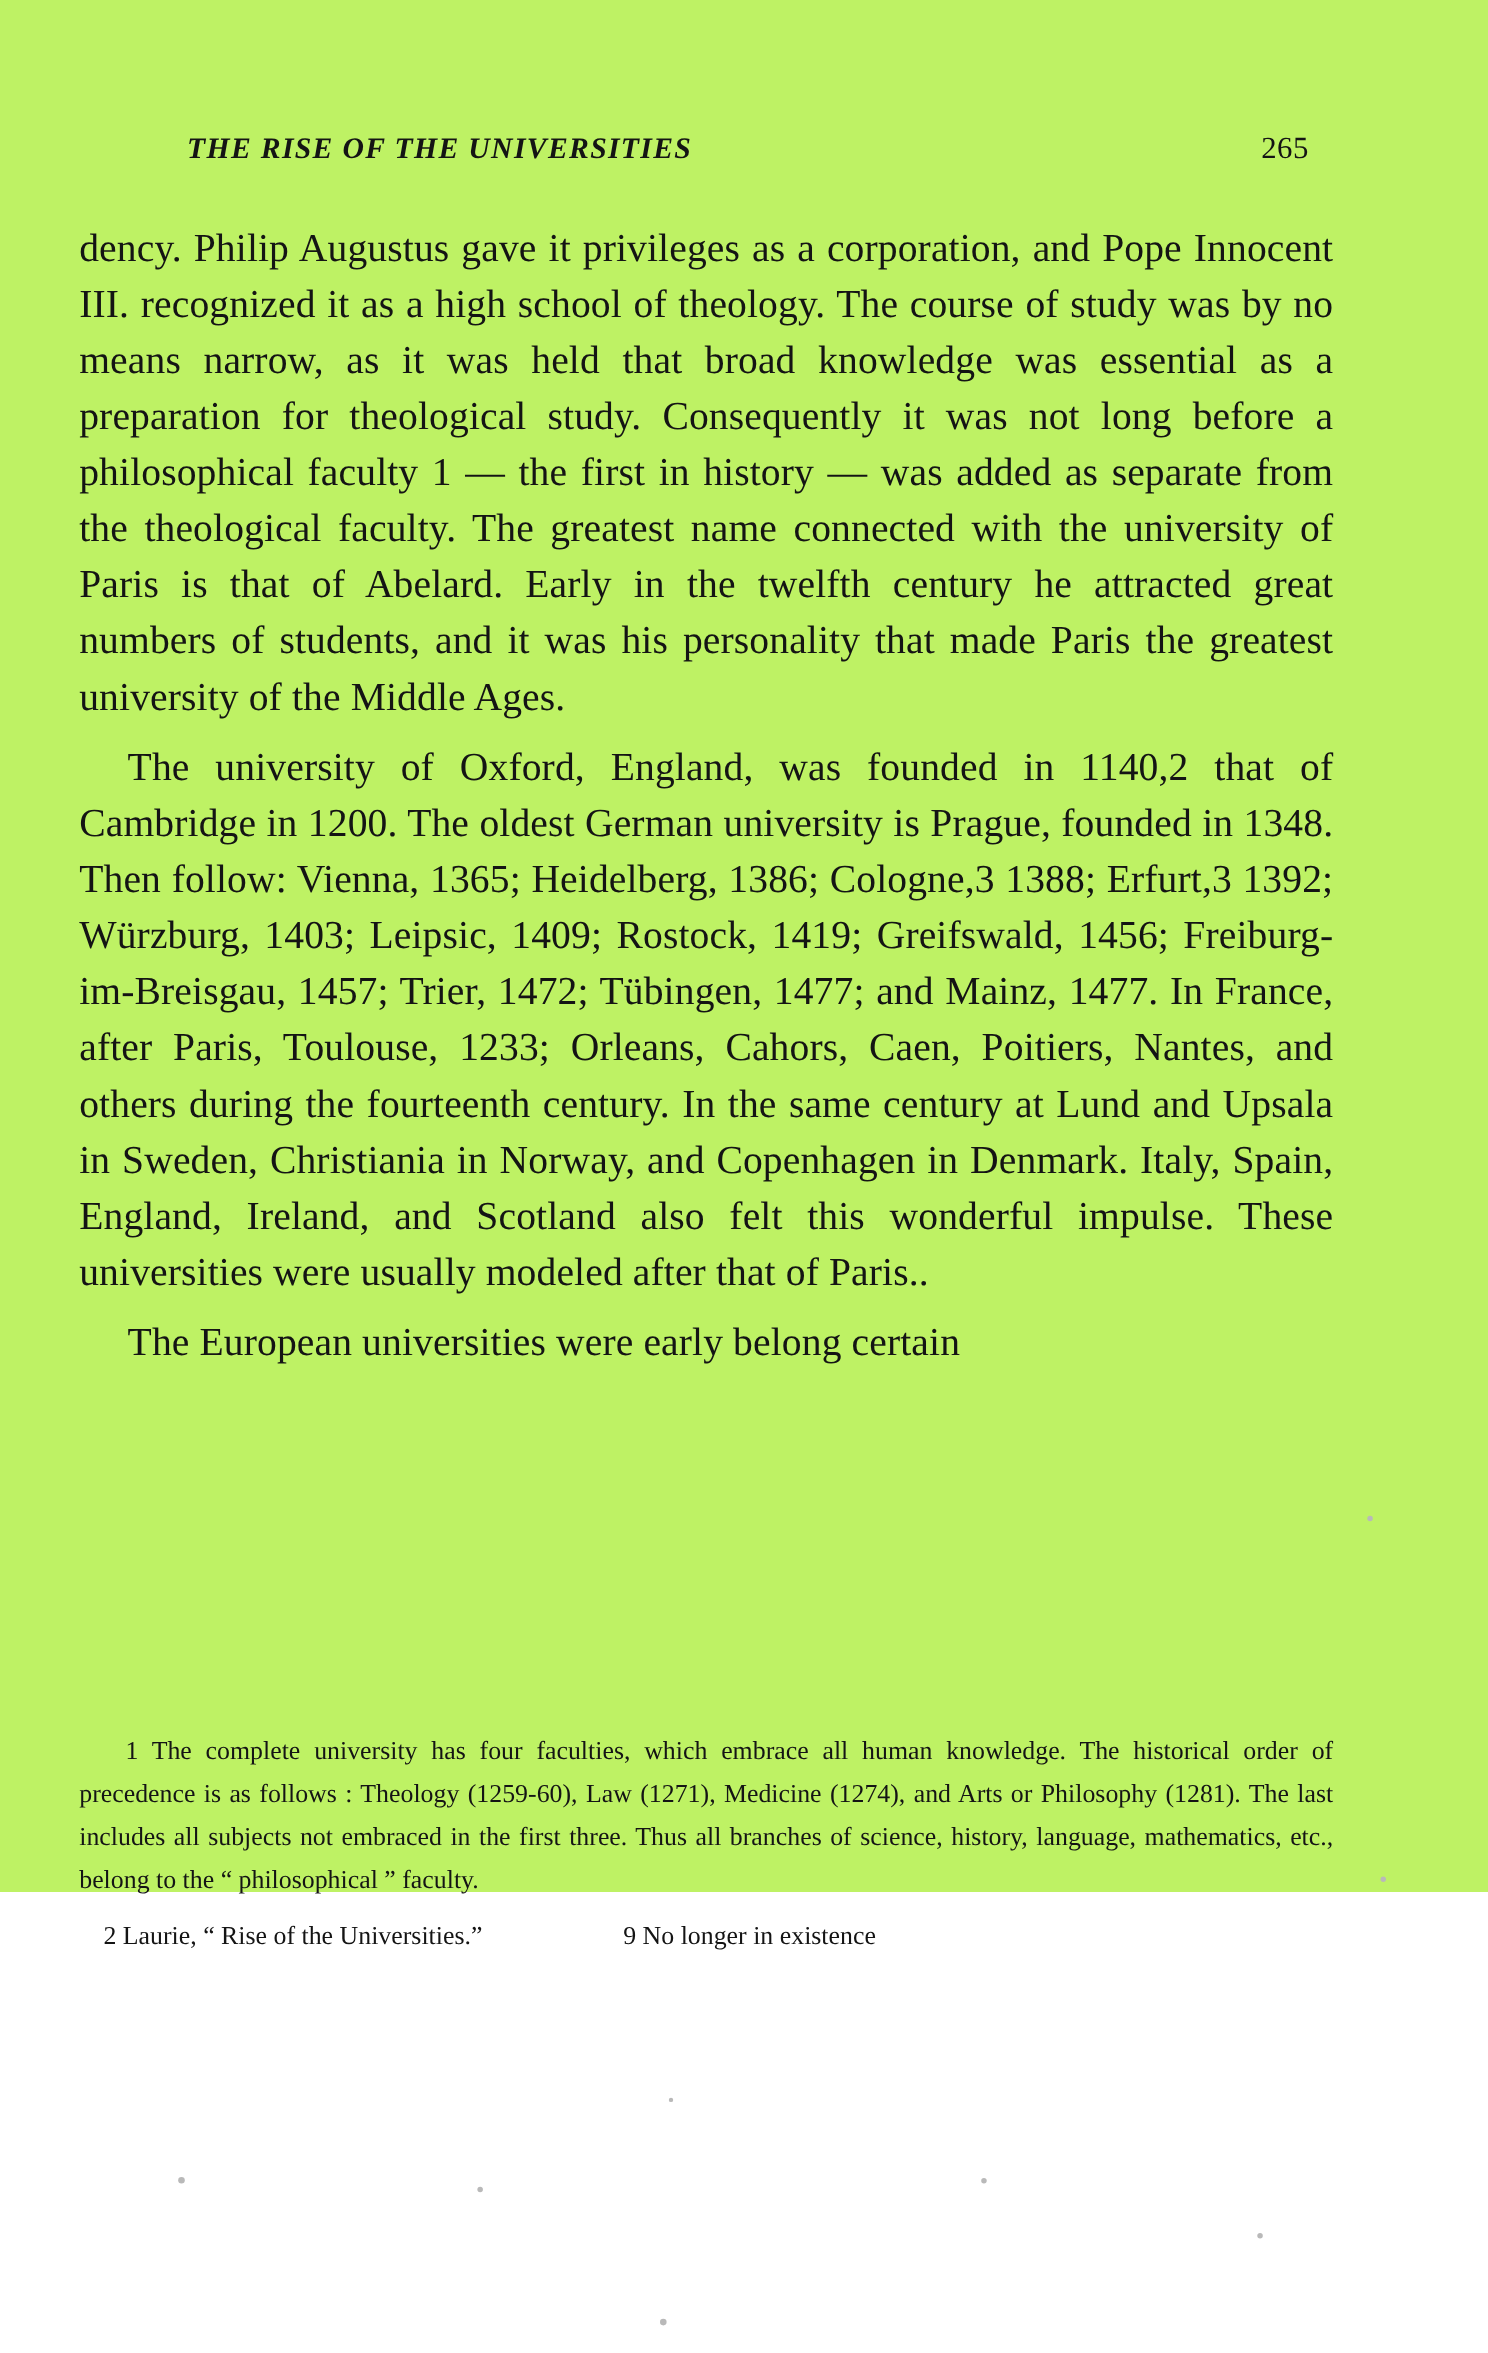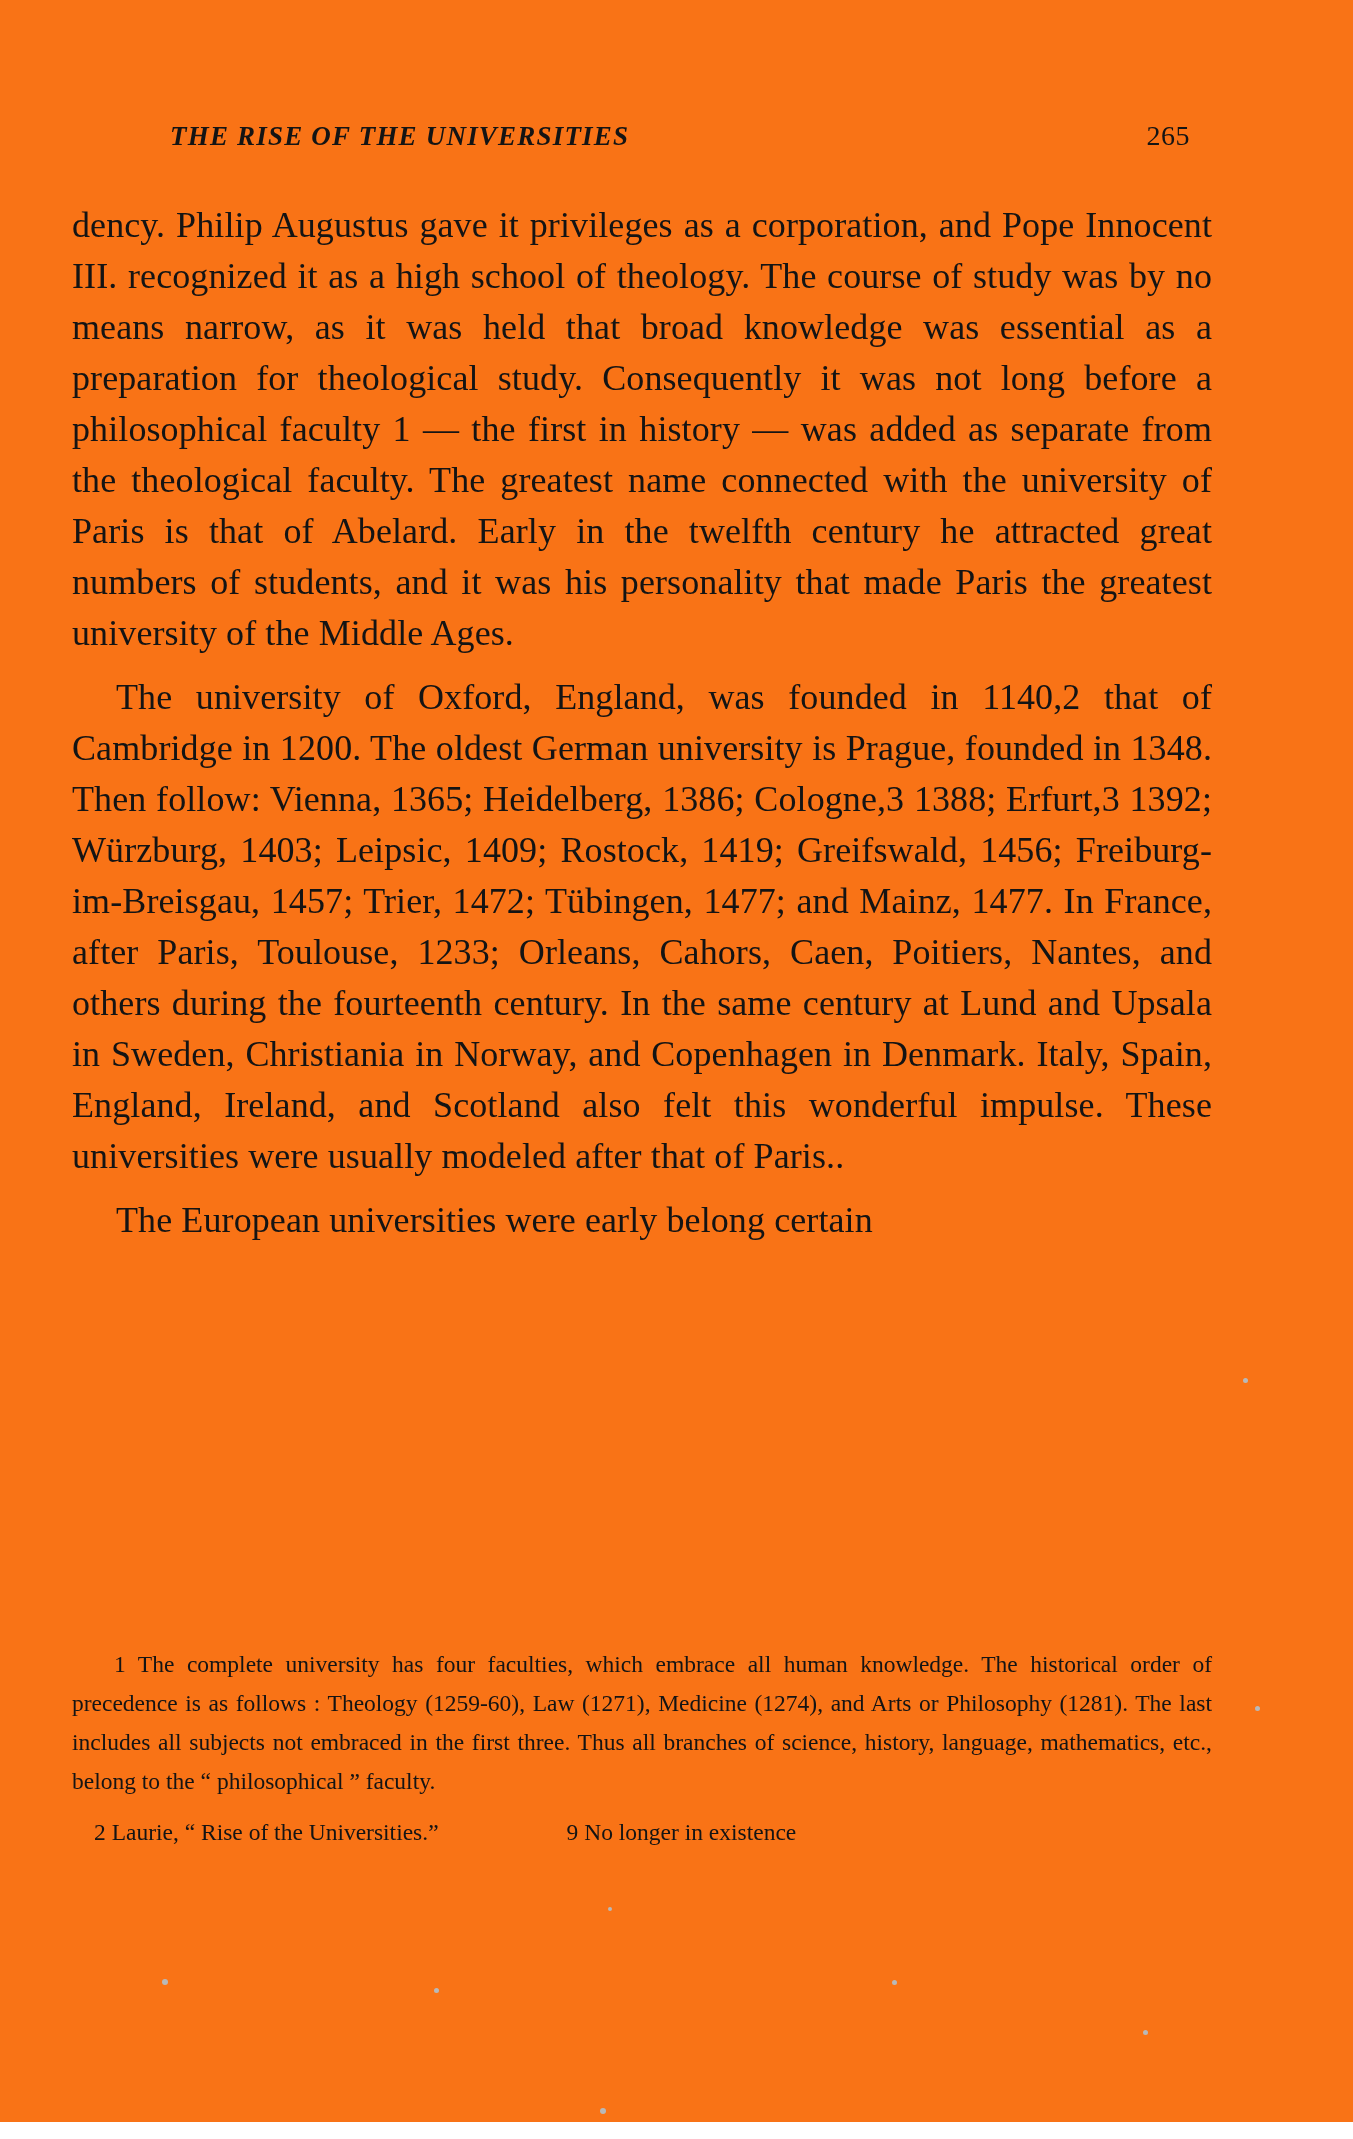--- a/index.html
+++ b/index.html
@@ -12,22 +12,22 @@
     height: 2139px;
     position: relative;
     font-family: "Liberation Serif", serif;
     color: #1a1a1a;
     overflow: hidden;
   }
   .page {
     position: absolute;
     left: 0; top: 0;
     width: 1353px;
-    height: 2122px;
-    background: #f97316;
+    height: 1720px;
+    background: #bef264;
   }
   .running-head {
     position: absolute;
     left: 170px;
     top: 120px;
     width: 1020px;
     display: flex;
     align-items: baseline;
     justify-content: space-between;
   }
@@ -63,21 +63,21 @@
   }
   p.para.indent {
     text-indent: 44px;
   }
   p.para + p.para {
     margin-top: 13px;
   }
   .footnotes {
     position: absolute;
     left: 72px;
-    top: 1645px;
+    top: 1573px;
     width: 1140px;
   }
   p.fn {
     margin: 0;
     font-size: 23.5px;
     line-height: 39px;
     text-align: justify;
     color: #141414;
     font-family: "Liberation Serif", serif;
   }

